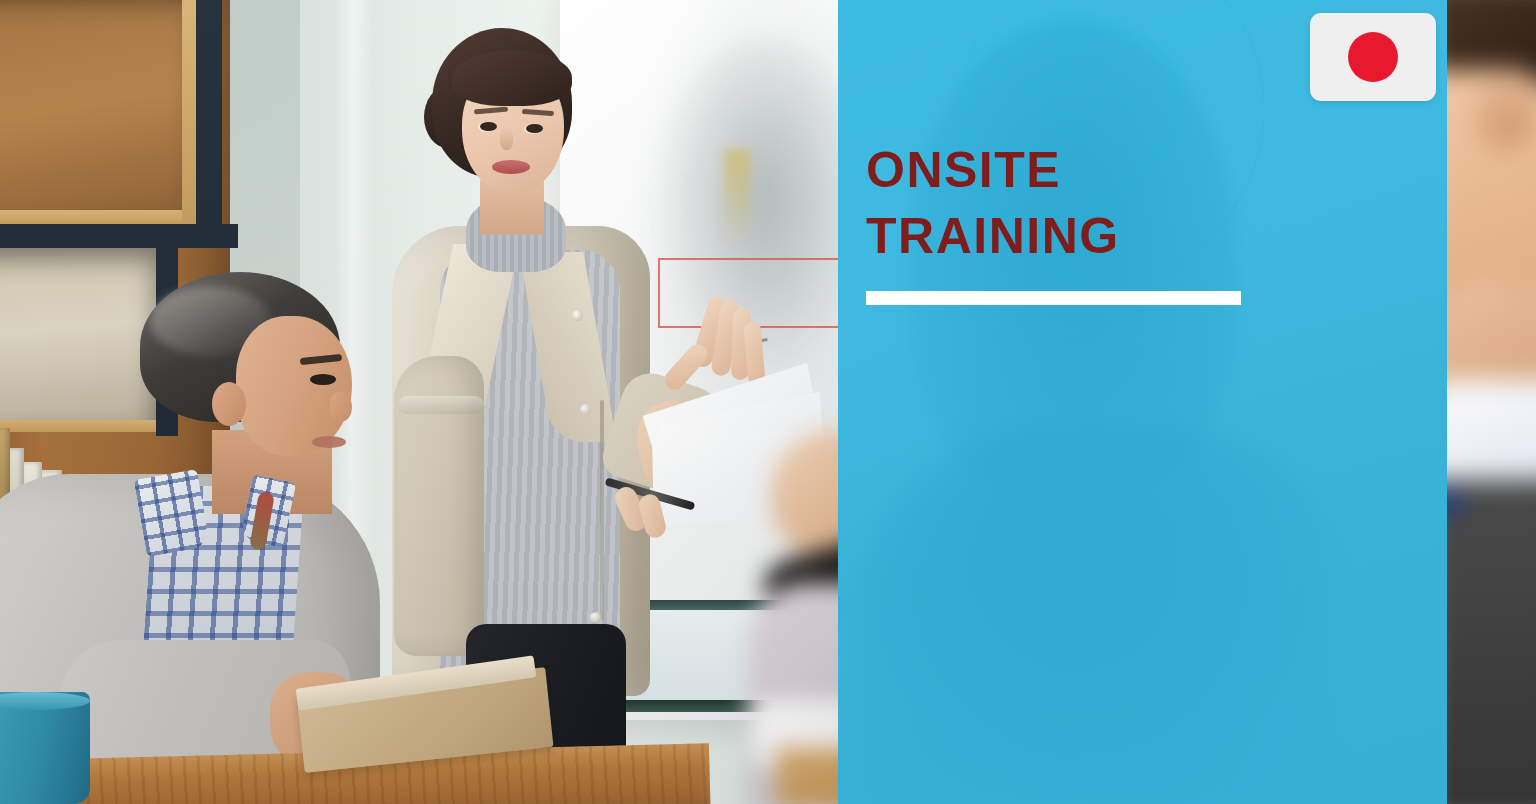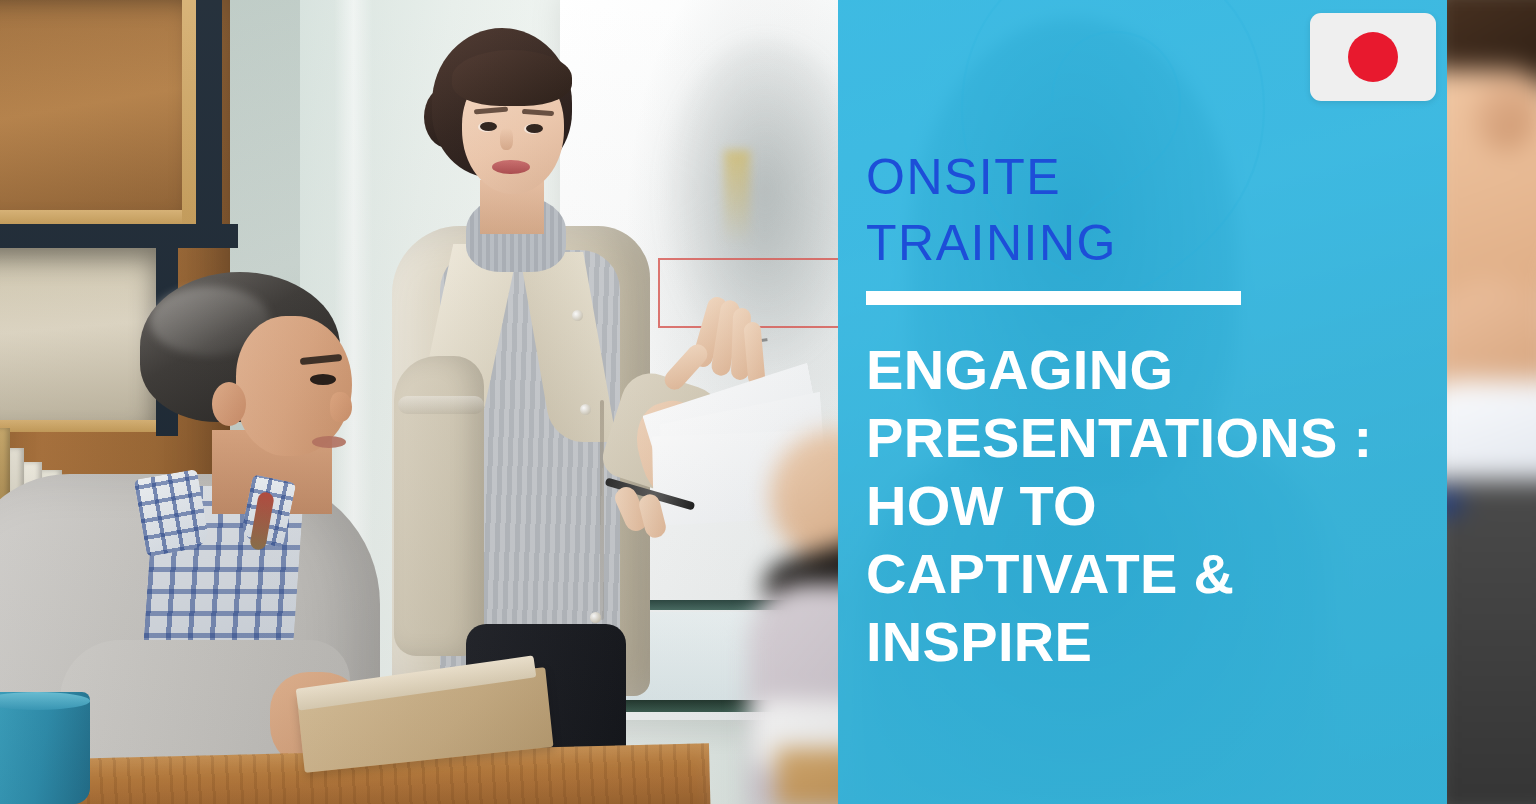--- a/index.html
+++ b/index.html
@@ -513,24 +513,24 @@
     position:absolute; inset:0;
     background:linear-gradient(160deg, rgba(55,190,233,.30) 0%, rgba(26,165,211,.14) 55%, rgba(26,170,215,.22) 100%);
   }
 
   
   .text-block{
     position:absolute; left:866px; top:0; width:560px; height:804px;
     z-index:6;
   }
   .kicker{
-    position:absolute; top:144px; left:0;
-    color:#1d4ed8;
+    position:absolute; top:137px; left:0;
+    color:#7f1d1d;
     font-size:50px;
-    font-weight:400;
+    font-weight:700;
     line-height:66px;
     letter-spacing:1.5px;
     white-space:pre-line;
   }
   .divider{
     position:absolute; top:291px; left:0;
     width:375px; height:14px;
     background:#ffffff;
   }
   .headline{
@@ -699,20 +699,19 @@
     </svg>
 
     <div class="bp-tint"></div>
     <div class="bp-tint2"></div>
   </div>
 
   <div class="text-block">
     <div class="kicker">ONSITE
 TRAINING</div>
     <div class="divider"></div>
-    <div class="headline">ENGAGING PRESENTATIONS : HOW TO CAPTIVATE &amp; INSPIRE</div>
   </div>
 
   <div class="flag-badge">
     <div class="flag-sun"></div>
   </div>
 
 </div>
 
 </body></html>

